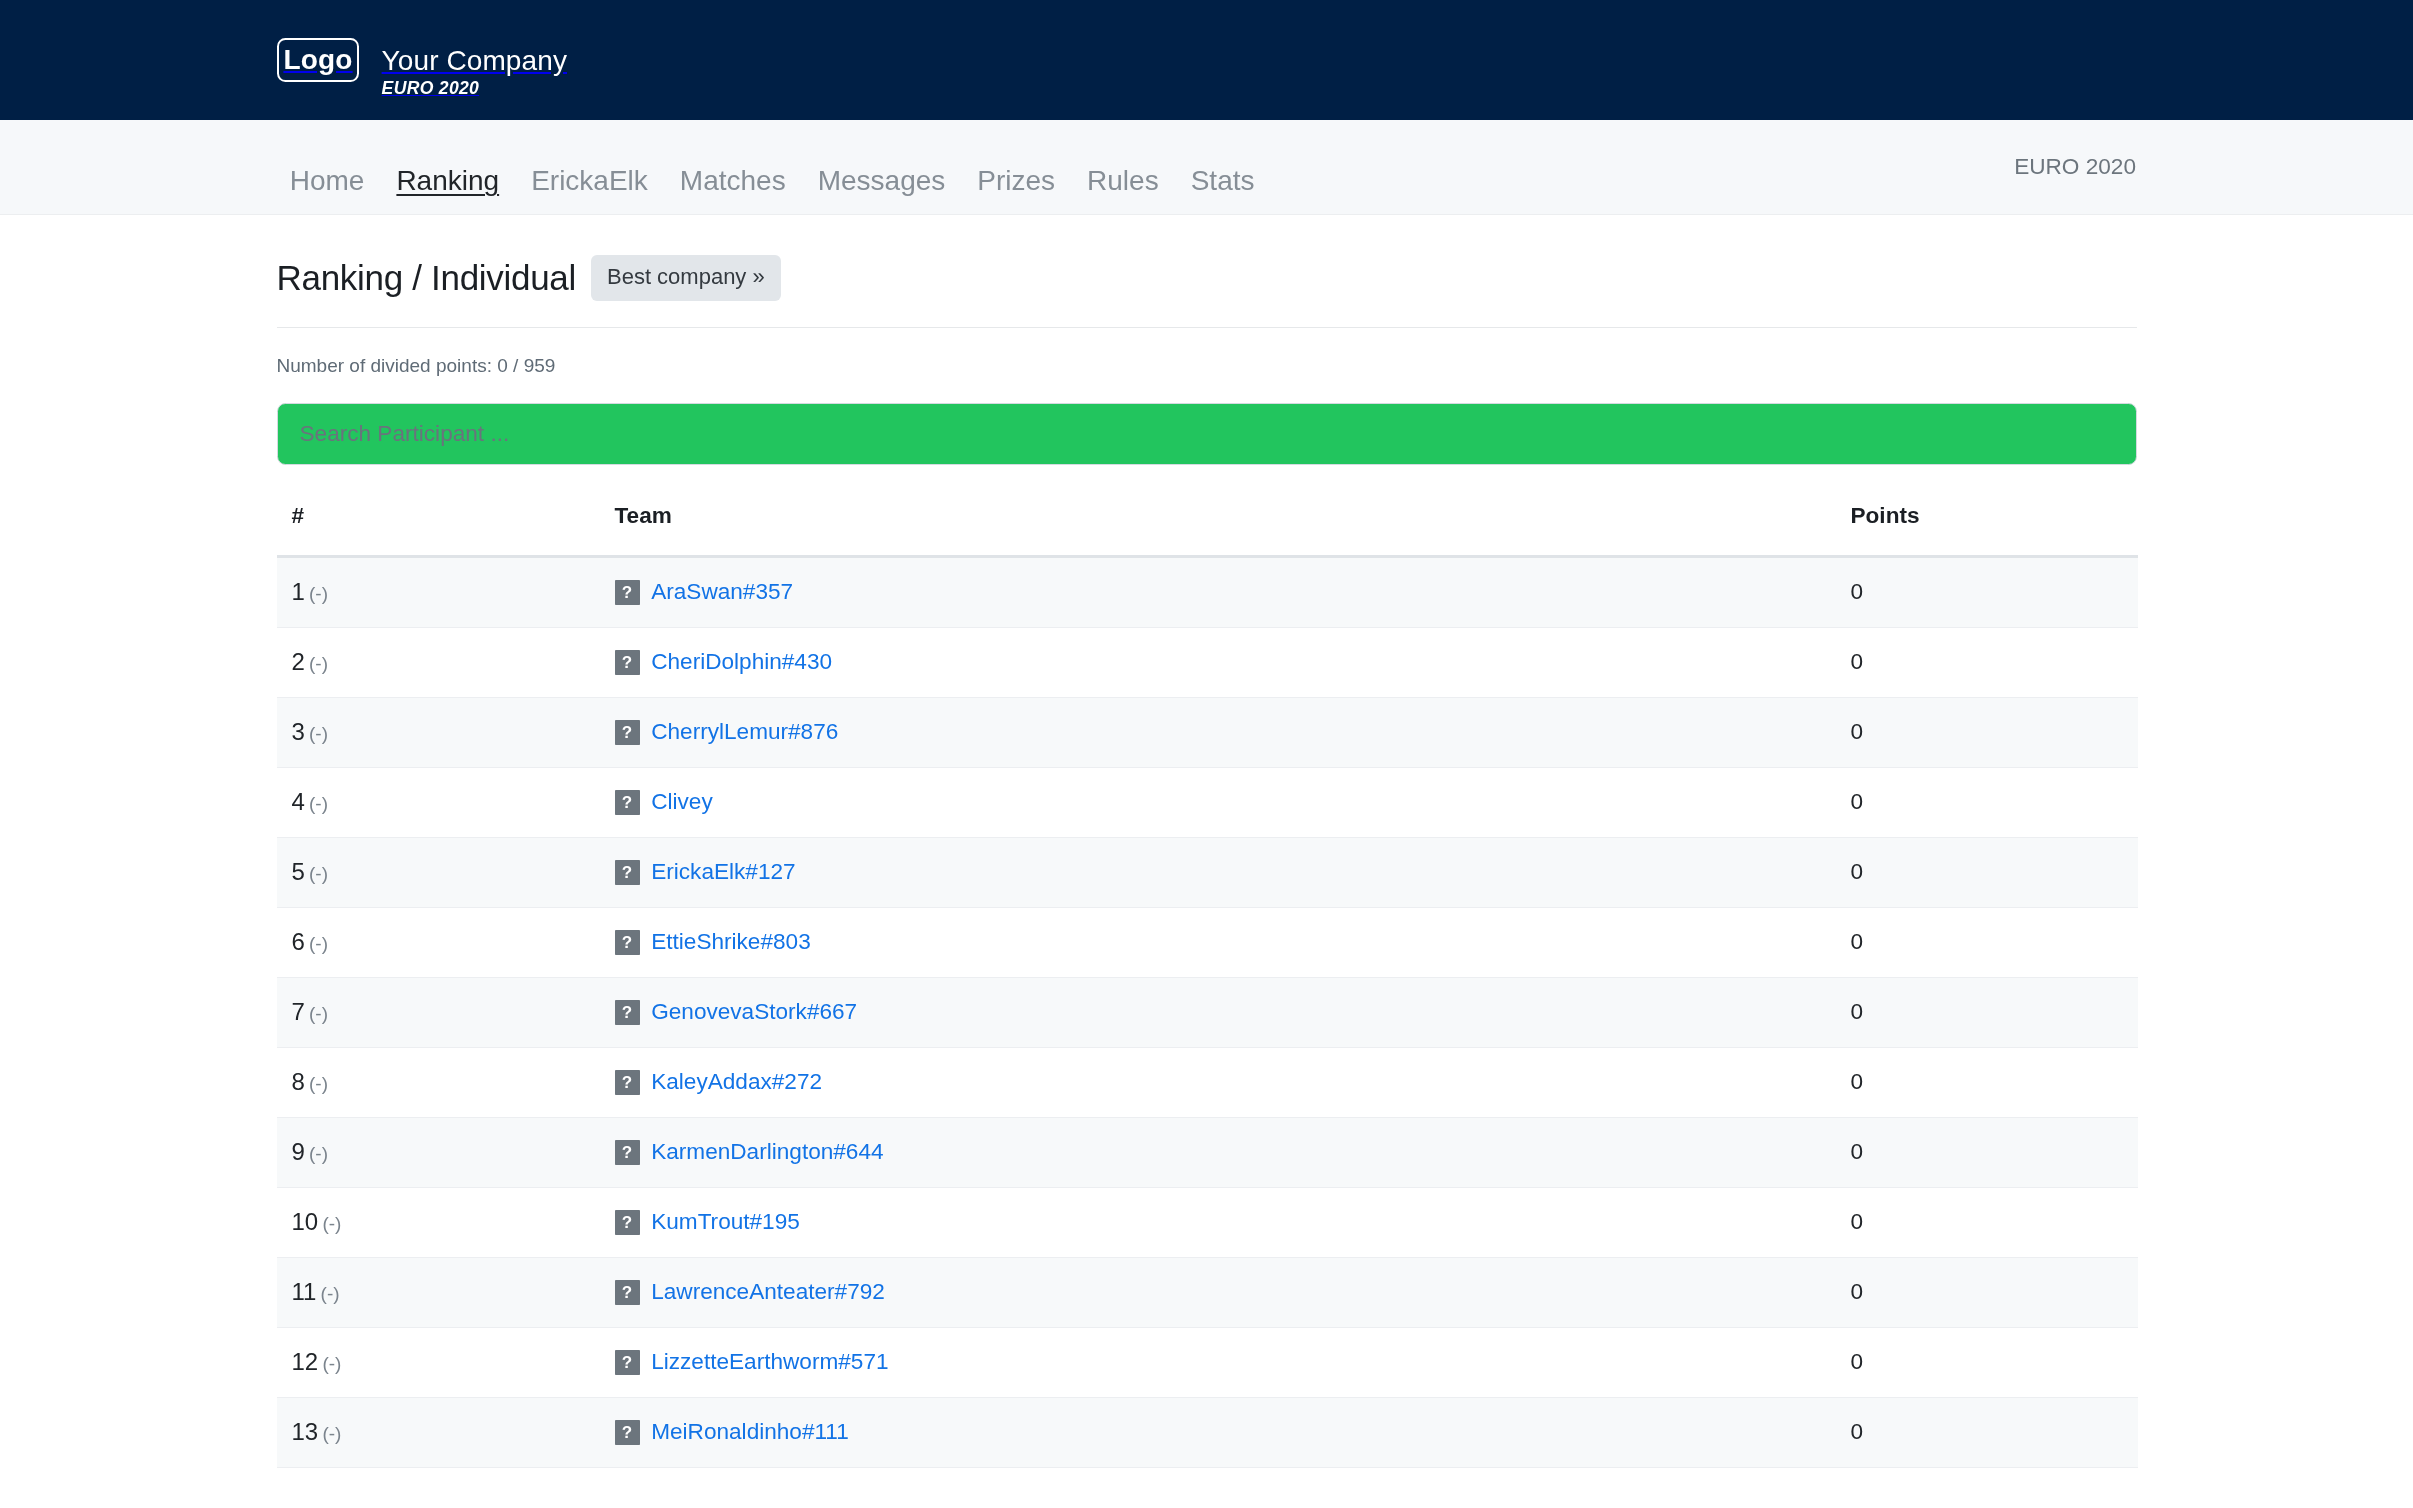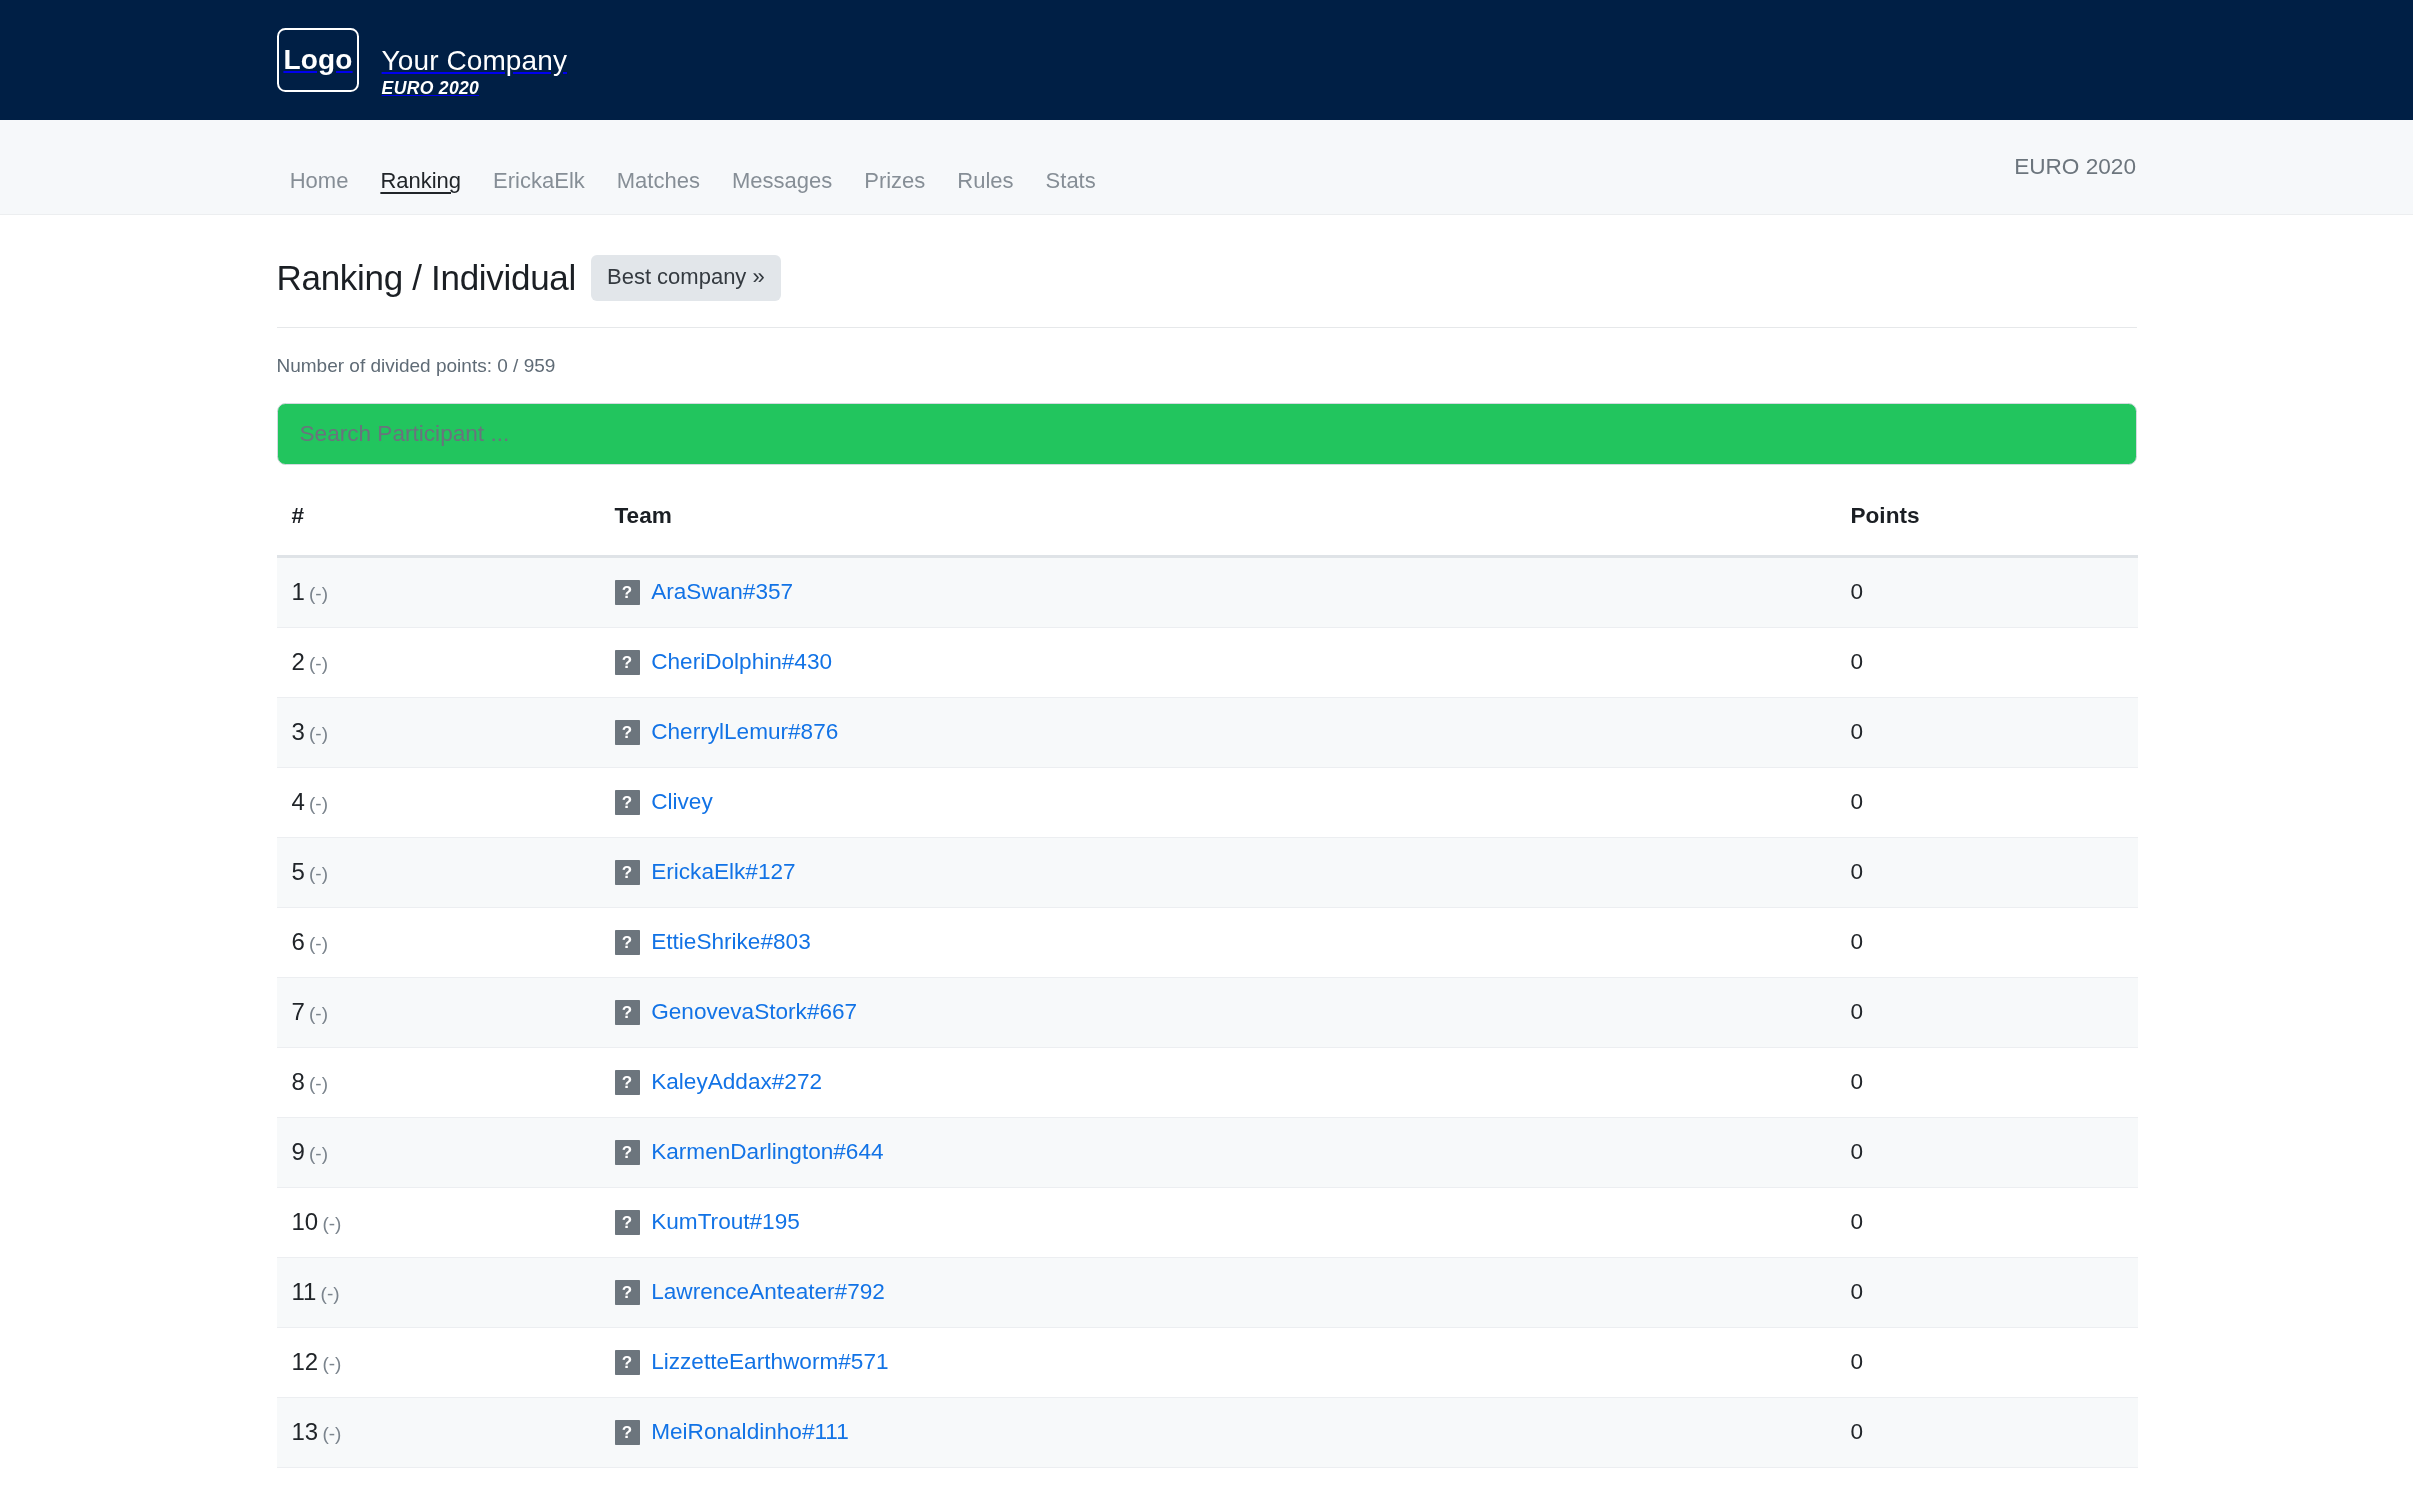--- a/index.html
+++ b/index.html
@@ -19,21 +19,21 @@
     display: flex;
     align-items: center;
     padding: 0 52px 0 0;
   }
   .brand {
     display: flex;
     align-items: center;
     margin-left: 277px;
   }
   .logo-box {
-    width: 82px; height: 64px;
+    width: 82px; height: 44px;
     border: 2.5px solid #ffffff;
     border-radius: 8.4px;
     display: flex; align-items: center; justify-content: center;
     color: #ffffff;
     font-size: 28px;
     font-weight: 700;
     letter-spacing: 0.2px;
   }
   .brand-text { margin-left: 22.6px; color: #ffffff; line-height: 1.05; margin-top: 23px; }
   .brand-name { font-size: 28px; font-weight: 400; letter-spacing: 0.1px; }
@@ -70,21 +70,21 @@
   
   .navbar {
     height: 95px;
     background: #f6f8fa;
     display: flex;
     align-items: center;
     border-bottom: 0.8px solid #eceef0;
   }
   .nav-items { display: flex; align-items: center; margin-left: 283px; gap: 0; }
   .nav-item {
-    font-size: 22px;
+    font-size: 28px;
     color: #868e96;
     text-decoration: none;
     padding: 0 16px;
     white-space: nowrap;
     margin-top: 28px;
   }
   .nav-item:first-child { padding-left: 6.7px; }
   .nav-item.active {
     color: #212529;
     text-decoration: underline;

